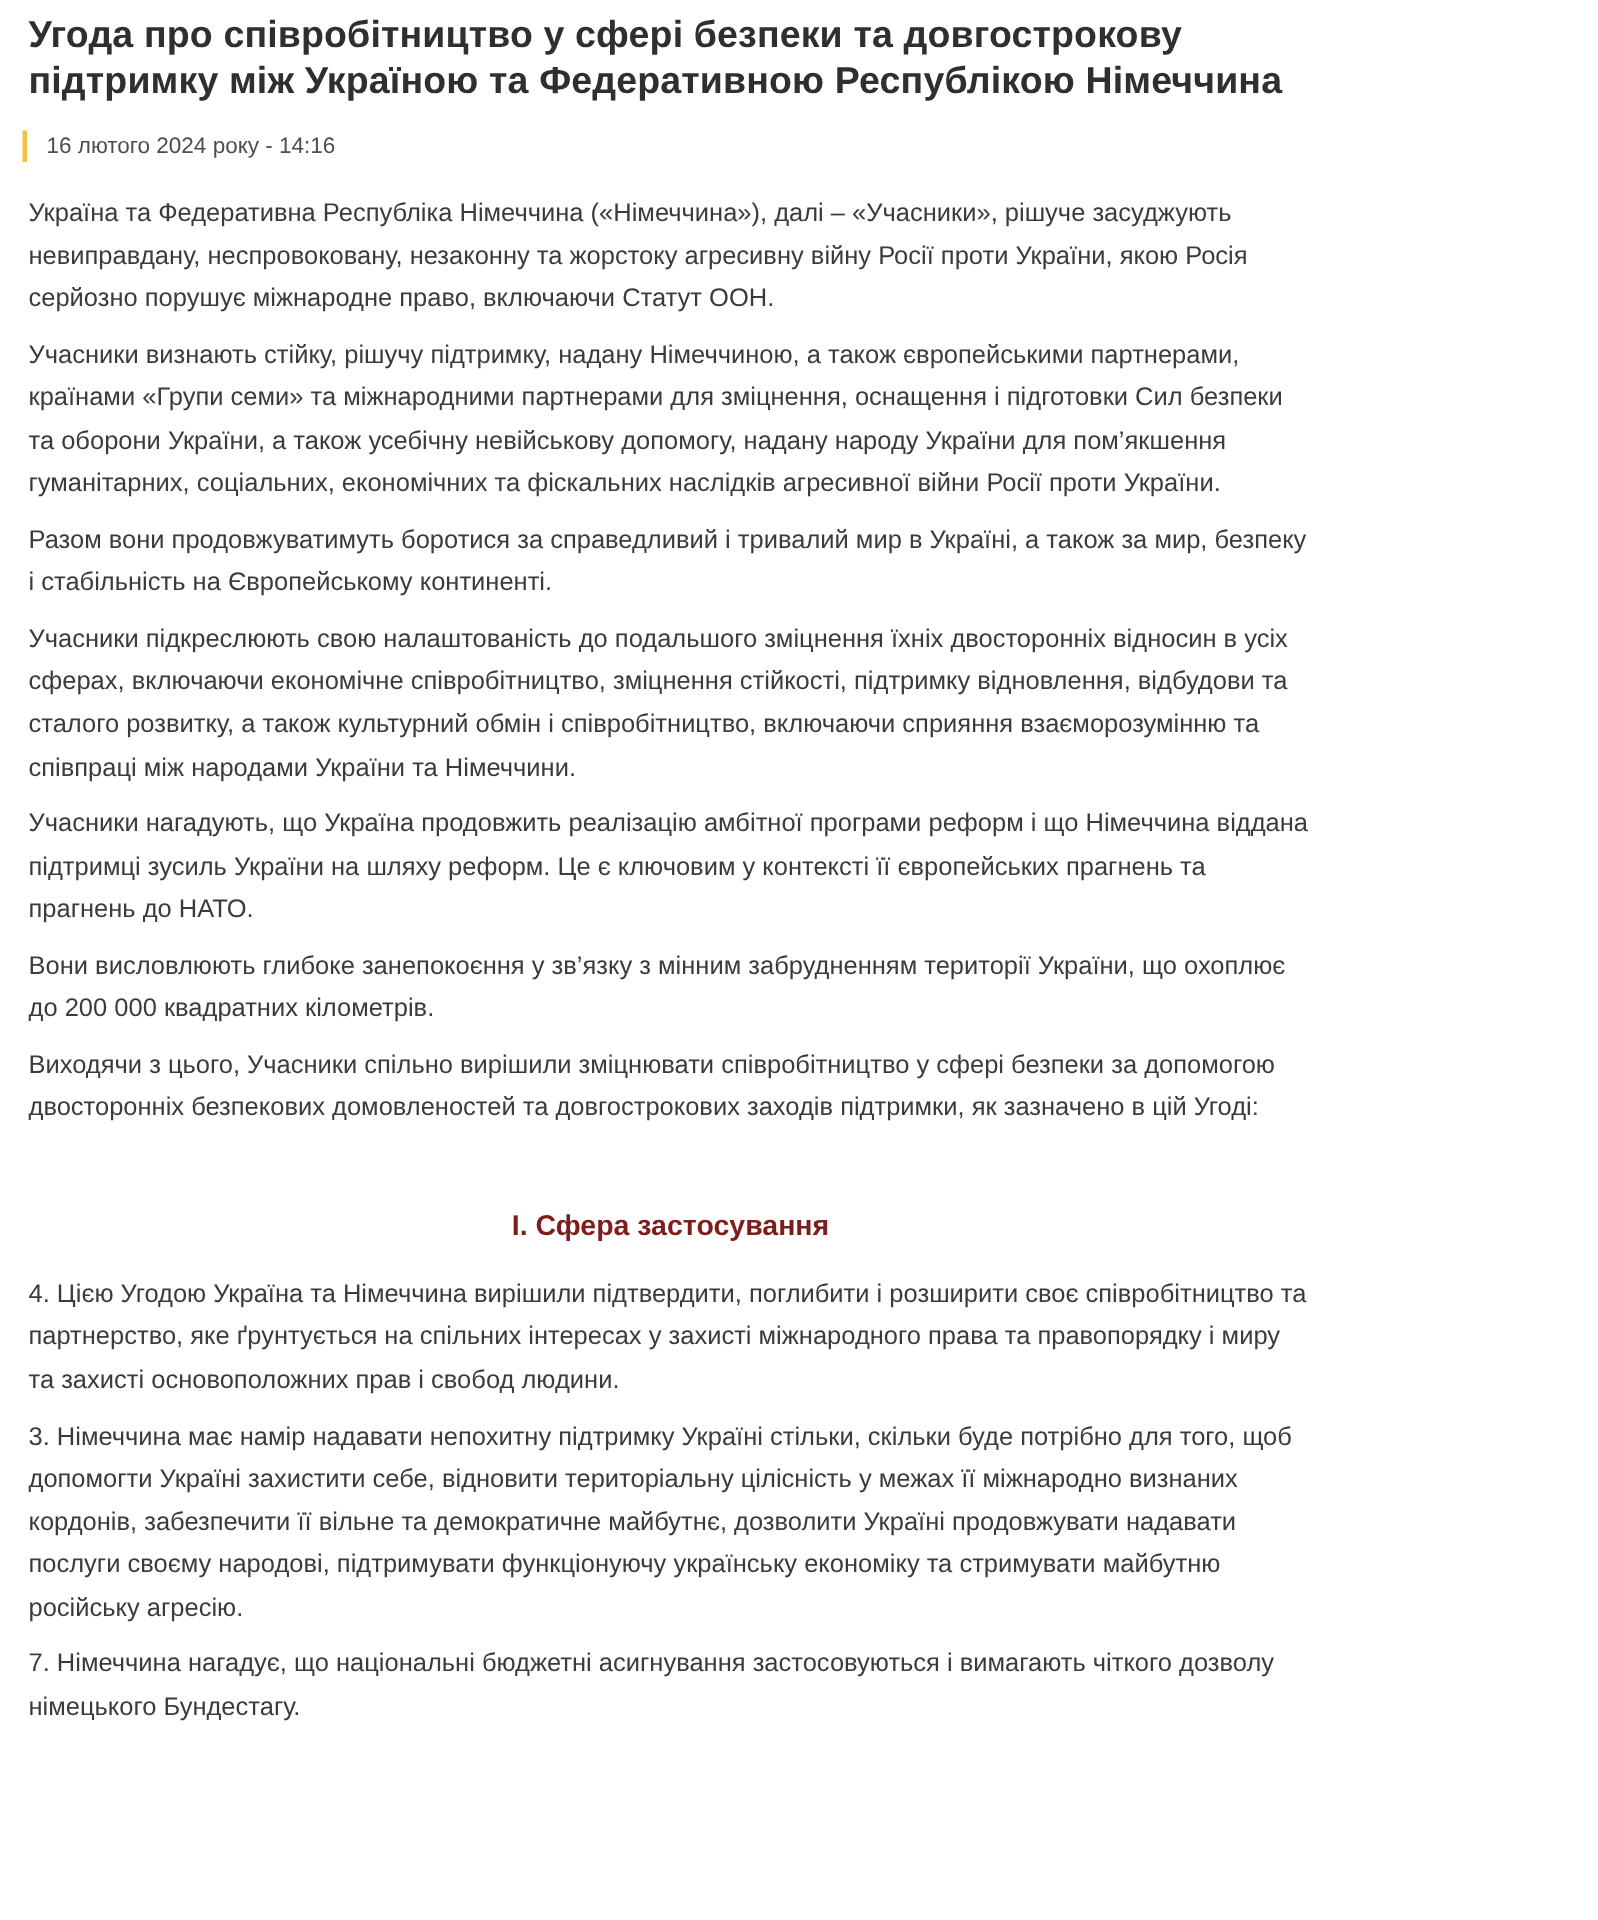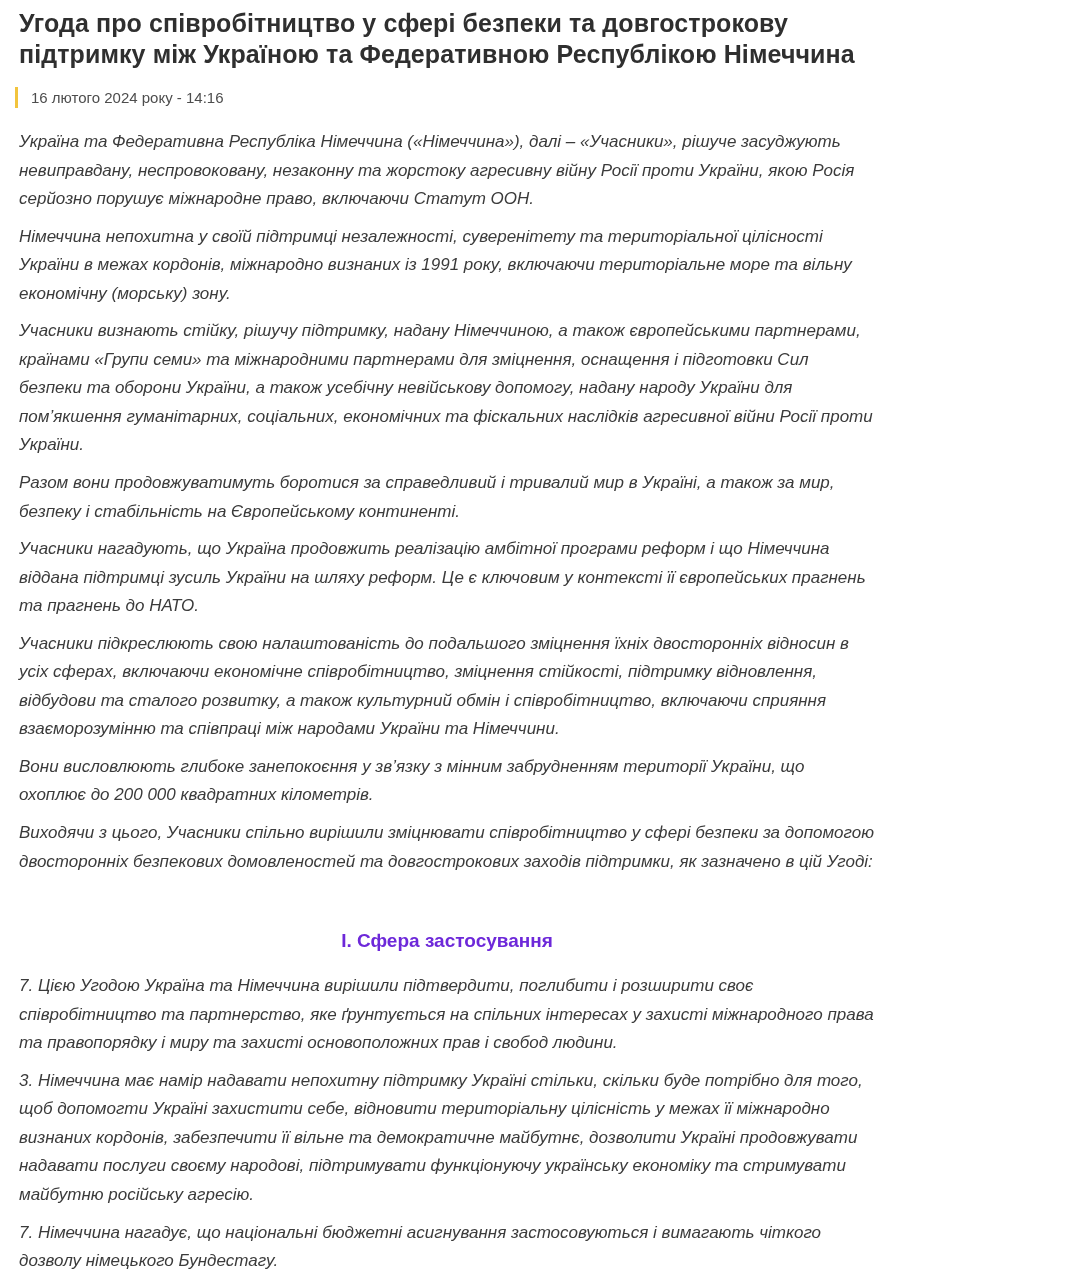--- a/index.html
+++ b/index.html
@@ -42,53 +42,51 @@
   }
   .article-body {
     margin-top: 20px;
   }
   .para {
     font-size: 17px;
     line-height: 1.68;
     color: #3b3b3b;
     margin: 0 0 9px 0;
     max-width: 1026px;
-    font-style: italic;
   }
   .section-heading {
     margin: 52px 0 18px 0;
     text-align: center;
     font-size: 19px;
     font-weight: 700;
     line-height: 26px;
-    color: #6d28d9;
+    color: #7f1d1d;
   }
 </style>
 </head>
 <body>
 
 <div class="page">
 
   <h1 class="article-title">Угода про співробітництво у сфері безпеки та довгострокову підтримку між Україною та Федеративною Республікою Німеччина</h1>
 
   <div class="date-row">
     <span class="date-bar" style="background: rgb(242, 196, 61);"></span>
     <span class="date-text">16 лютого 2024 року - 14:16</span>
   </div>
 
   <div class="article-body">
     <p class="para">Україна та Федеративна Республіка Німеччина («Німеччина»), далі – «Учасники», рішуче засуджують невиправдану, неспровоковану, незаконну та жорстоку агресивну війну Росії проти України, якою Росія серйозно порушує міжнародне право, включаючи Статут ООН.</p>
-    <p class="para">Німеччина непохитна у своїй підтримці незалежності, суверенітету та територіальної цілісності України в межах кордонів, міжнародно визнаних із 1991 року, включаючи територіальне море та вільну економічну (морську) зону.</p>
     <p class="para">Учасники визнають стійку, рішучу підтримку, надану Німеччиною, а також європейськими партнерами, країнами «Групи семи» та міжнародними партнерами для зміцнення, оснащення і підготовки Сил безпеки та оборони України, а також усебічну невійськову допомогу, надану народу України для пом’якшення гуманітарних, соціальних, економічних та фіскальних наслідків агресивної війни Росії проти України.</p>
     <p class="para">Разом вони продовжуватимуть боротися за справедливий і тривалий мир в Україні, а також за мир, безпеку і стабільність на Європейському континенті.</p>
+    <p class="para">Учасники підкреслюють свою налаштованість до подальшого зміцнення їхніх двосторонніх відносин в усіх сферах, включаючи економічне співробітництво, зміцнення стійкості, підтримку відновлення, відбудови та сталого розвитку, а також культурний обмін і співробітництво, включаючи сприяння взаєморозумінню та співпраці між народами України та Німеччини.</p>
     <p class="para">Учасники нагадують, що Україна продовжить реалізацію амбітної програми реформ і що Німеччина віддана підтримці зусиль України на шляху реформ. Це є ключовим у контексті її європейських прагнень та прагнень до НАТО.</p>
-    <p class="para">Учасники підкреслюють свою налаштованість до подальшого зміцнення їхніх двосторонніх відносин в усіх сферах, включаючи економічне співробітництво, зміцнення стійкості, підтримку відновлення, відбудови та сталого розвитку, а також культурний обмін і співробітництво, включаючи сприяння взаєморозумінню та співпраці між народами України та Німеччини.</p>
     <p class="para">Вони висловлюють глибоке занепокоєння у зв’язку з мінним забрудненням території України, що охоплює до 200 000 квадратних кілометрів.</p>
     <p class="para">Виходячи з цього, Учасники спільно вирішили зміцнювати співробітництво у сфері безпеки за допомогою двосторонніх безпекових домовленостей та довгострокових заходів підтримки, як зазначено в цій Угоді:</p>
 
     <h2 class="section-heading">І. Сфера застосування</h2>
 
-    <p class="para">7. Цією Угодою Україна та Німеччина вирішили підтвердити, поглибити і розширити своє співробітництво та партнерство, яке ґрунтується на спільних інтересах у захисті міжнародного права та правопорядку і миру та захисті основоположних прав і свобод людини.</p>
+    <p class="para">4. Цією Угодою Україна та Німеччина вирішили підтвердити, поглибити і розширити своє співробітництво та партнерство, яке ґрунтується на спільних інтересах у захисті міжнародного права та правопорядку і миру та захисті основоположних прав і свобод людини.</p>
     <p class="para">3. Німеччина має намір надавати непохитну підтримку Україні стільки, скільки буде потрібно для того, щоб допомогти Україні захистити себе, відновити територіальну цілісність у межах її міжнародно визнаних кордонів, забезпечити її вільне та демократичне майбутнє, дозволити Україні продовжувати надавати послуги своєму народові, підтримувати функціонуючу українську економіку та стримувати майбутню російську агресію.</p>
     <p class="para">7. Німеччина нагадує, що національні бюджетні асигнування застосовуються і вимагають чіткого дозволу німецького Бундестагу.</p>
   </div>
 
 </div>
 
 </body></html>

